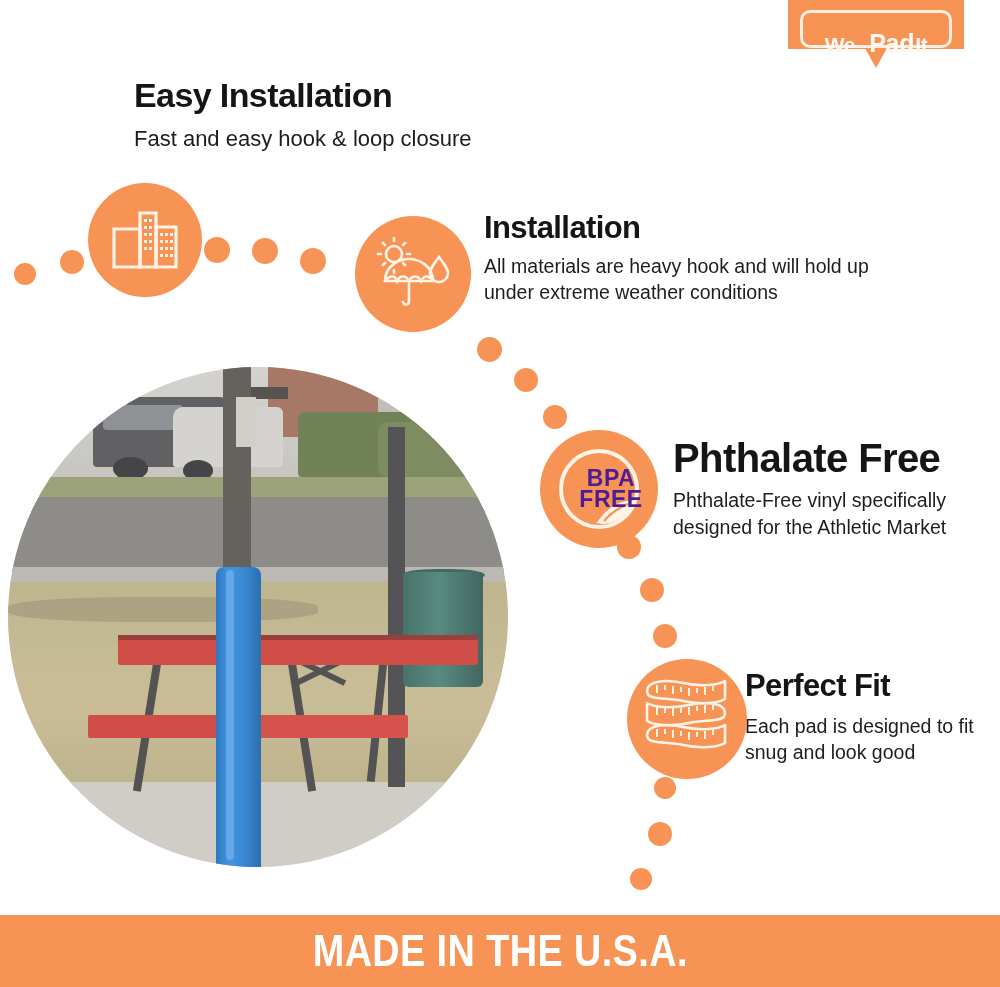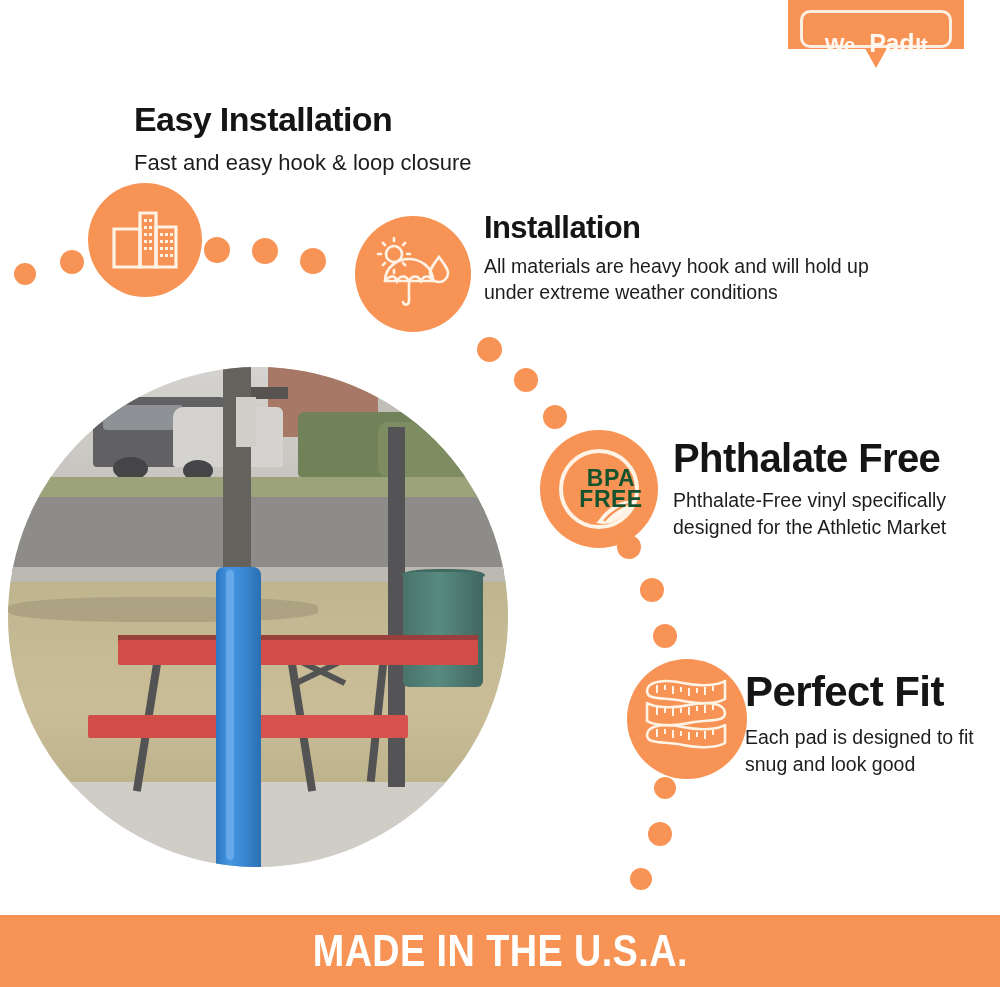--- a/index.html
+++ b/index.html
@@ -33,51 +33,51 @@
   .logo-text .l-pad { font-weight:800; font-size:25px; margin-left:14px; }
   .logo-text .l-it { font-weight:700; font-size:21px; margin-left:1px; }
 
   
   .feature { position:absolute; }
   .f-title {
     font-weight:800; color:#151515; letter-spacing:-0.6px; line-height:1.05;
   }
   .f-desc { color:#1d1d1d; line-height:1.36; font-weight:400; }
 
-  #feat-install { left:134px; top:78px; width:430px;margin-top:24px; }
+  #feat-install { left:134px; top:78px; width:430px; }
   #feat-install .f-title { font-size:34px; }
   #feat-install .f-desc { font-size:22px; margin-top:10px; }
 
   #feat-weather { left:484px; top:212px; width:430px; }
   #feat-weather .f-title { font-size:31px; }
   #feat-weather .f-desc { font-size:19.5px; margin-top:8px; }
 
   #feat-phthalate { left:673px; top:437px; width:300px; }
   #feat-phthalate .f-title { font-size:40px; }
   #feat-phthalate .f-desc { font-size:19.5px; margin-top:8px; }
 
   #feat-fit { left:745px; top:670px; width:240px; }
-  #feat-fit .f-title { font-size:42px; }
+  #feat-fit .f-title { font-size:31px; }
   #feat-fit .f-desc { font-size:19.5px; margin-top:10px; }
 
   
   .badge {
     position:absolute; border-radius:50%; background:#F79455;
     display:flex; align-items:center; justify-content:center;
   }
   .badge svg { display:block; }
 
   #badge-install  { left:88px;  top:183px; width:114px; height:114px; }
   #badge-weather  { left:355px; top:216px; width:116px; height:116px; }
   #badge-bpa      { left:540px; top:430px; width:118px; height:118px; }
   #badge-fit      { left:627px; top:659px; width:120px; height:120px; }
 
   .bpa-text {
     position:absolute; left:0; right:0; top:50%; transform:translateY(-50%);
-    text-align:center; color:#14532d; font-weight:800;
+    text-align:center; color:#4c1d95; font-weight:800;
     line-height:0.92; letter-spacing:0.5px;margin-left:24px;
   }
   .bpa-text .b1 { display:block; font-size:23px; }
   .bpa-text .b2 { display:block; font-size:23px; }
 
   
   .dot { position:absolute; border-radius:50%; background:#F79455; }
 
   
   .photo {

